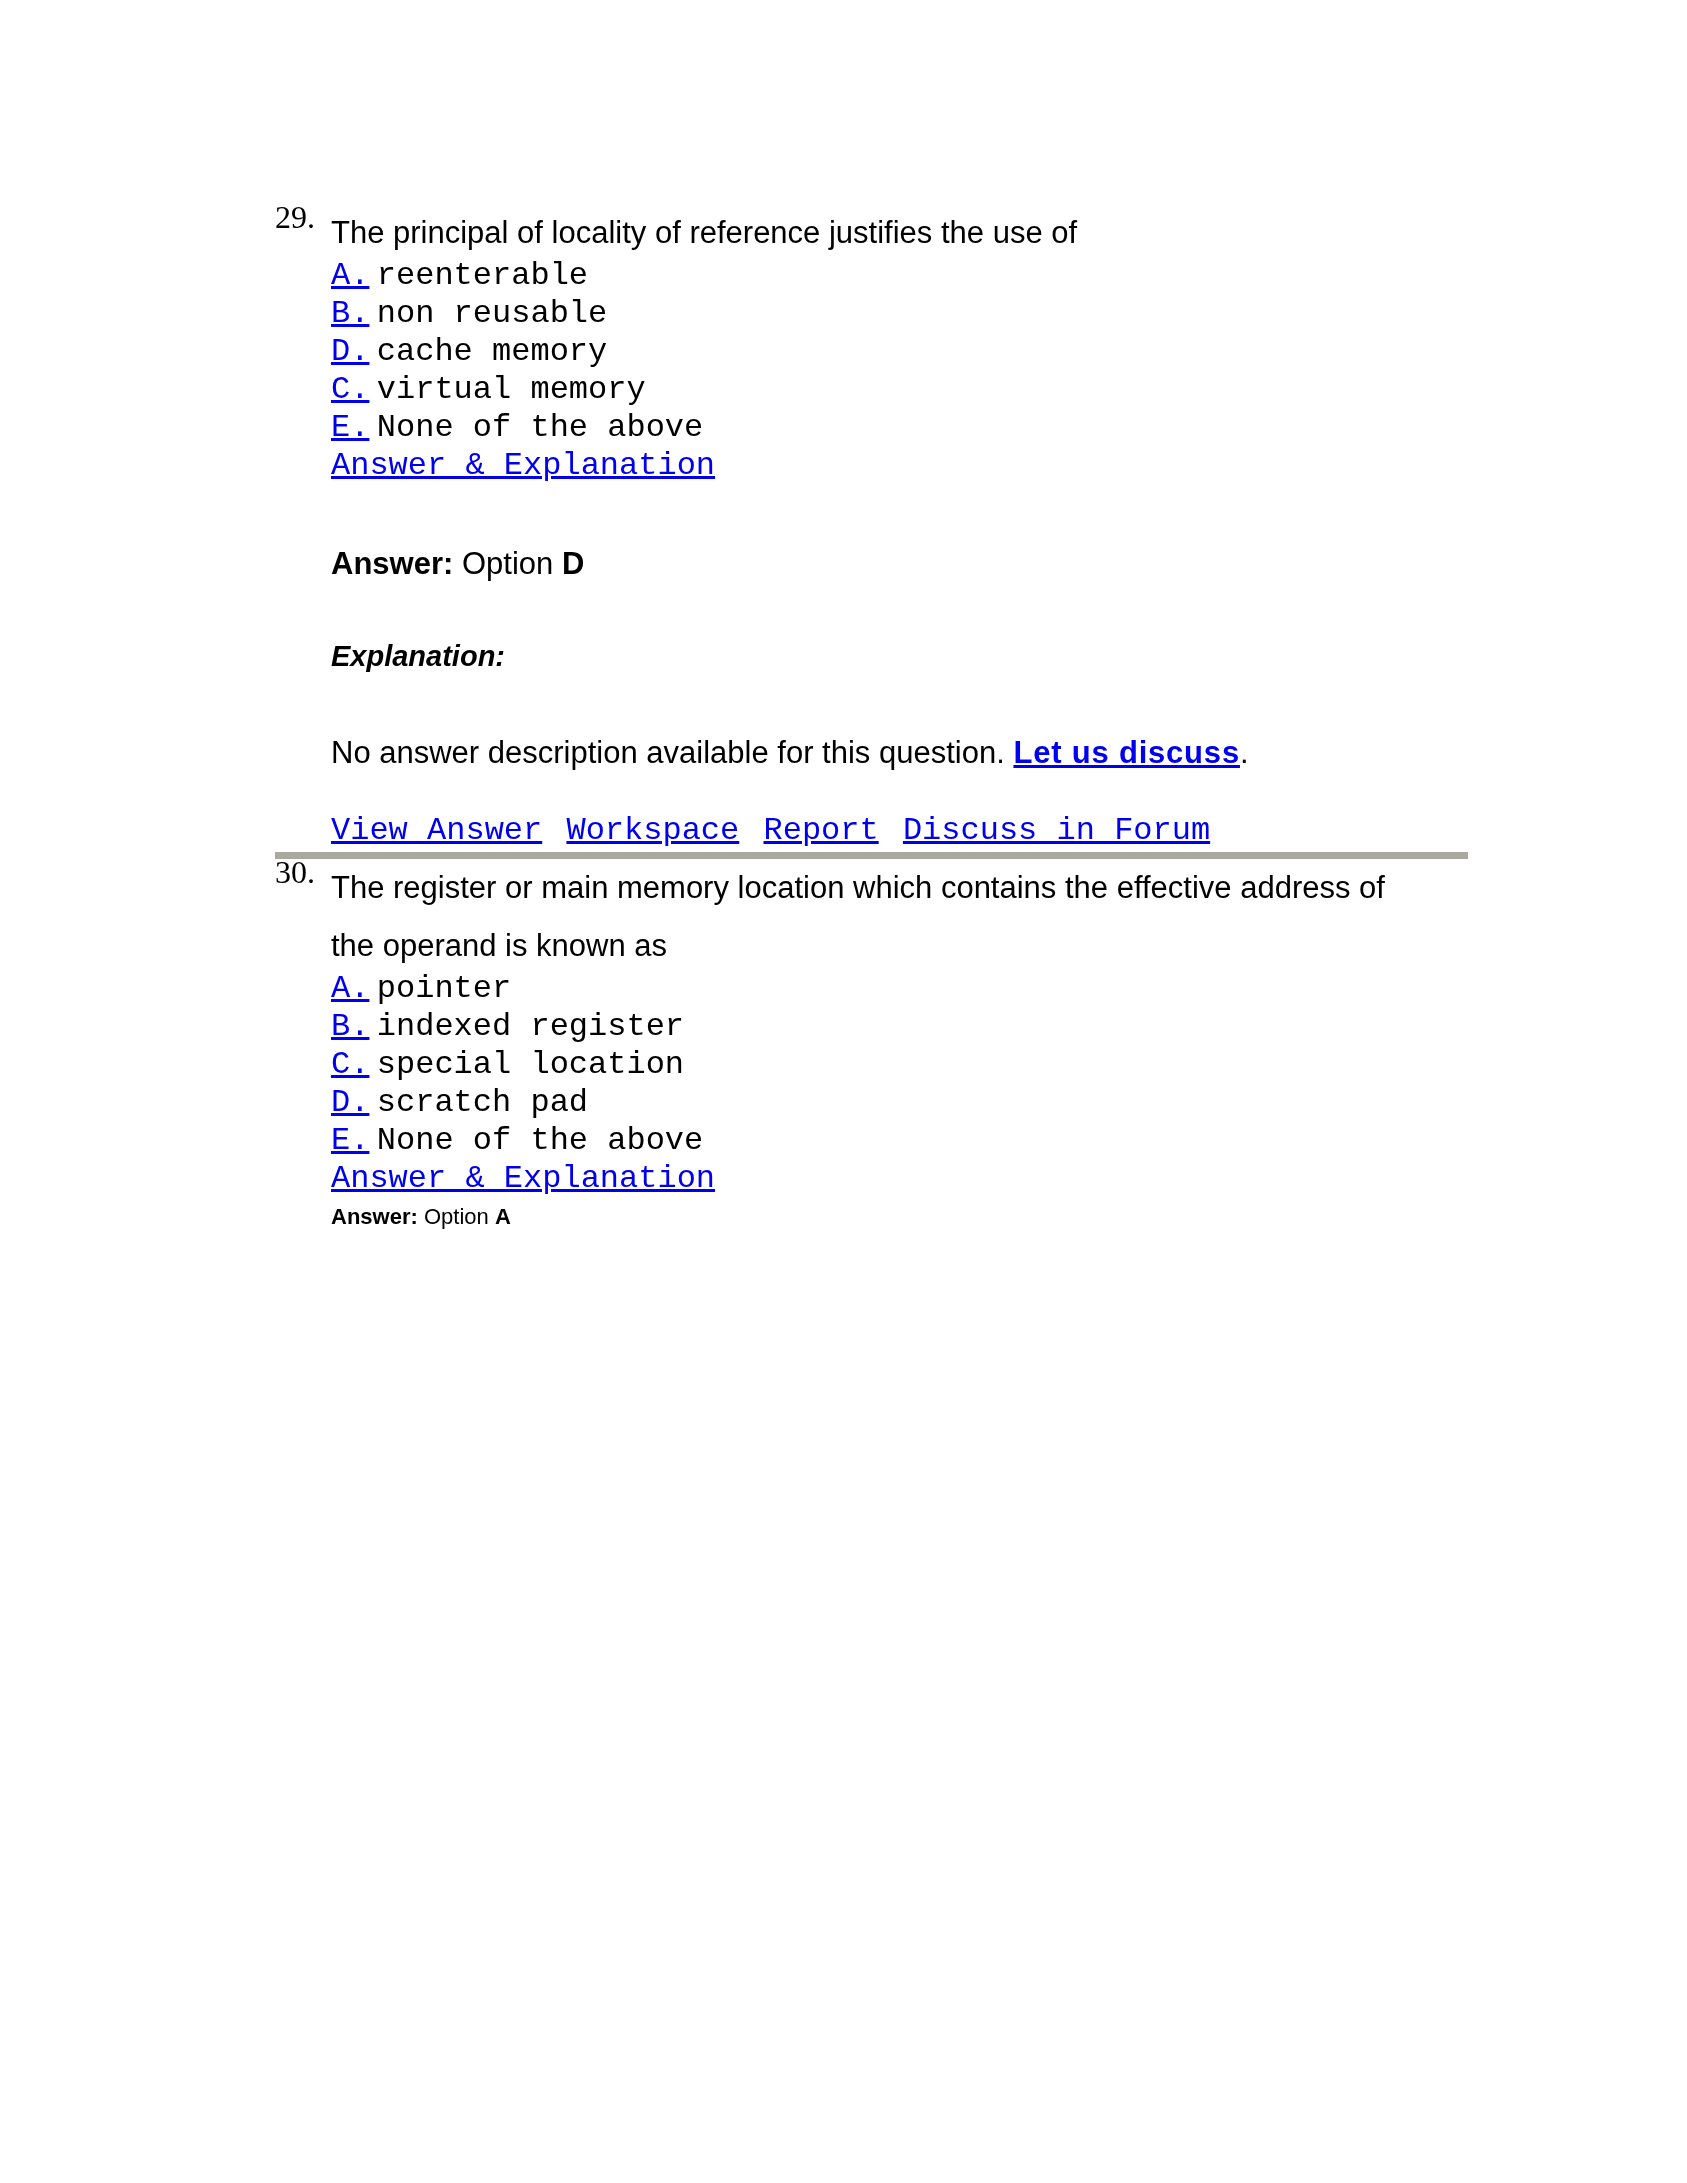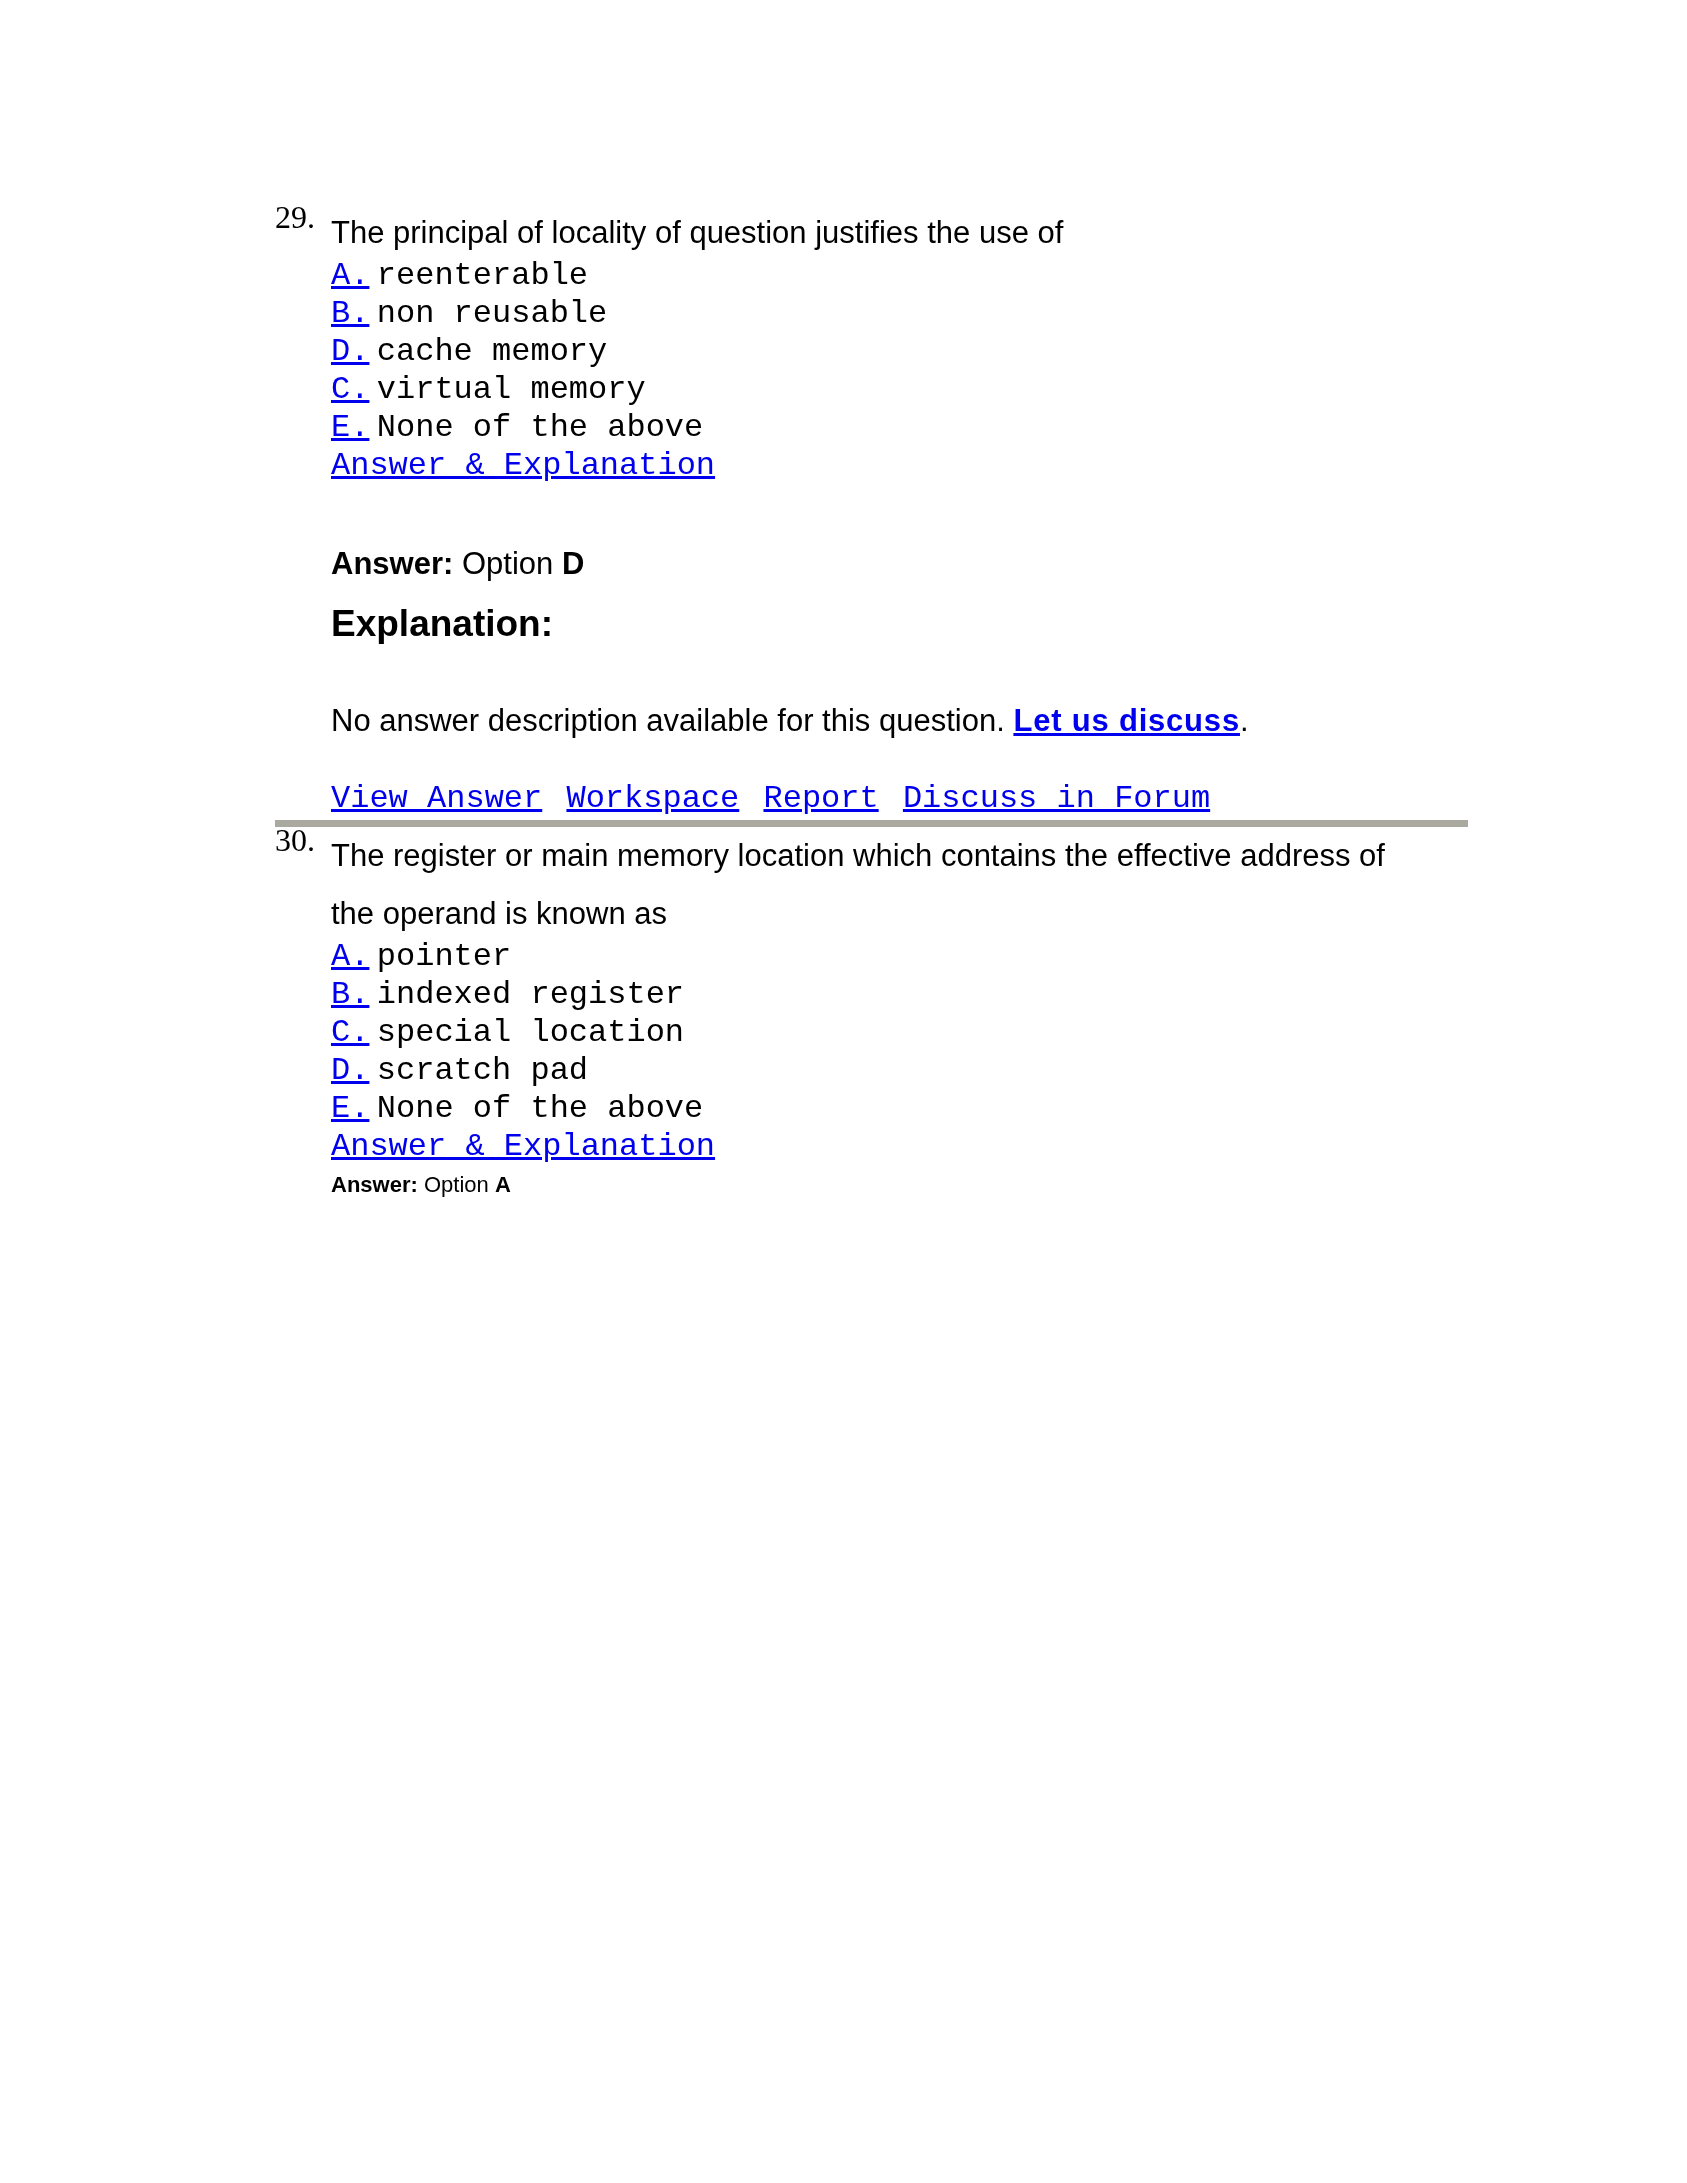--- a/index.html
+++ b/index.html
@@ -40,21 +40,21 @@
   .link{
     color:var(--link);
     text-decoration:underline;
     cursor:pointer;
   }
   .opt-letter{display:inline-block;margin-right:7.4px;}
 
   .answer-line{margin-top:60px;font-size:31px;line-height:38px;}
   .answer-line-2{font-size:22px;line-height:38px;}
   .bold{font-weight:bold;}
-  .explanation-heading{margin-top:22px;font-size:37px;line-height:38px;font-weight:bold;}
+  .explanation-heading{margin-top:54px;font-size:29px;line-height:38px;font-weight:bold;font-style:italic;}
   .no-answer{margin-top:59px;font-size:31px;line-height:38px;}
   .discuss-link{font-weight:bold;letter-spacing:0.8px;text-align:center;}
   .footer-links{margin-top:40px;font-size:32px;line-height:38px;}
   .footer-links .link{margin-right:5px;}
 
   .divider{
     margin-top:1.6px;
     width:1193px;
     height:7.4px;
     background:var(--divider);
@@ -63,21 +63,21 @@
 </head>
 <body>
 
 <div class="page">
   <div class="content">
 
     <section class="question">
       <div class="qnum">29.</div>
 
       <div class="qtext sans">
-        <div>The principal of locality of question justifies the use of</div>
+        <div>The principal of locality of reference justifies the use of</div>
       </div>
 
       <div class="options serif">
         <div class="option-row"><a class="link opt-letter">A.</a><span>reenterable</span></div>
         <div class="option-row"><a class="link opt-letter">B.</a><span>non reusable</span></div>
         <div class="option-row"><a class="link opt-letter">D.</a><span>cache memory</span></div>
         <div class="option-row"><a class="link opt-letter">C.</a><span>virtual memory</span></div>
         <div class="option-row"><a class="link opt-letter">E.</a><span>None of the above</span></div>
         <div class="option-row"><a class="link">Answer &amp; Explanation</a></div>
       </div>

